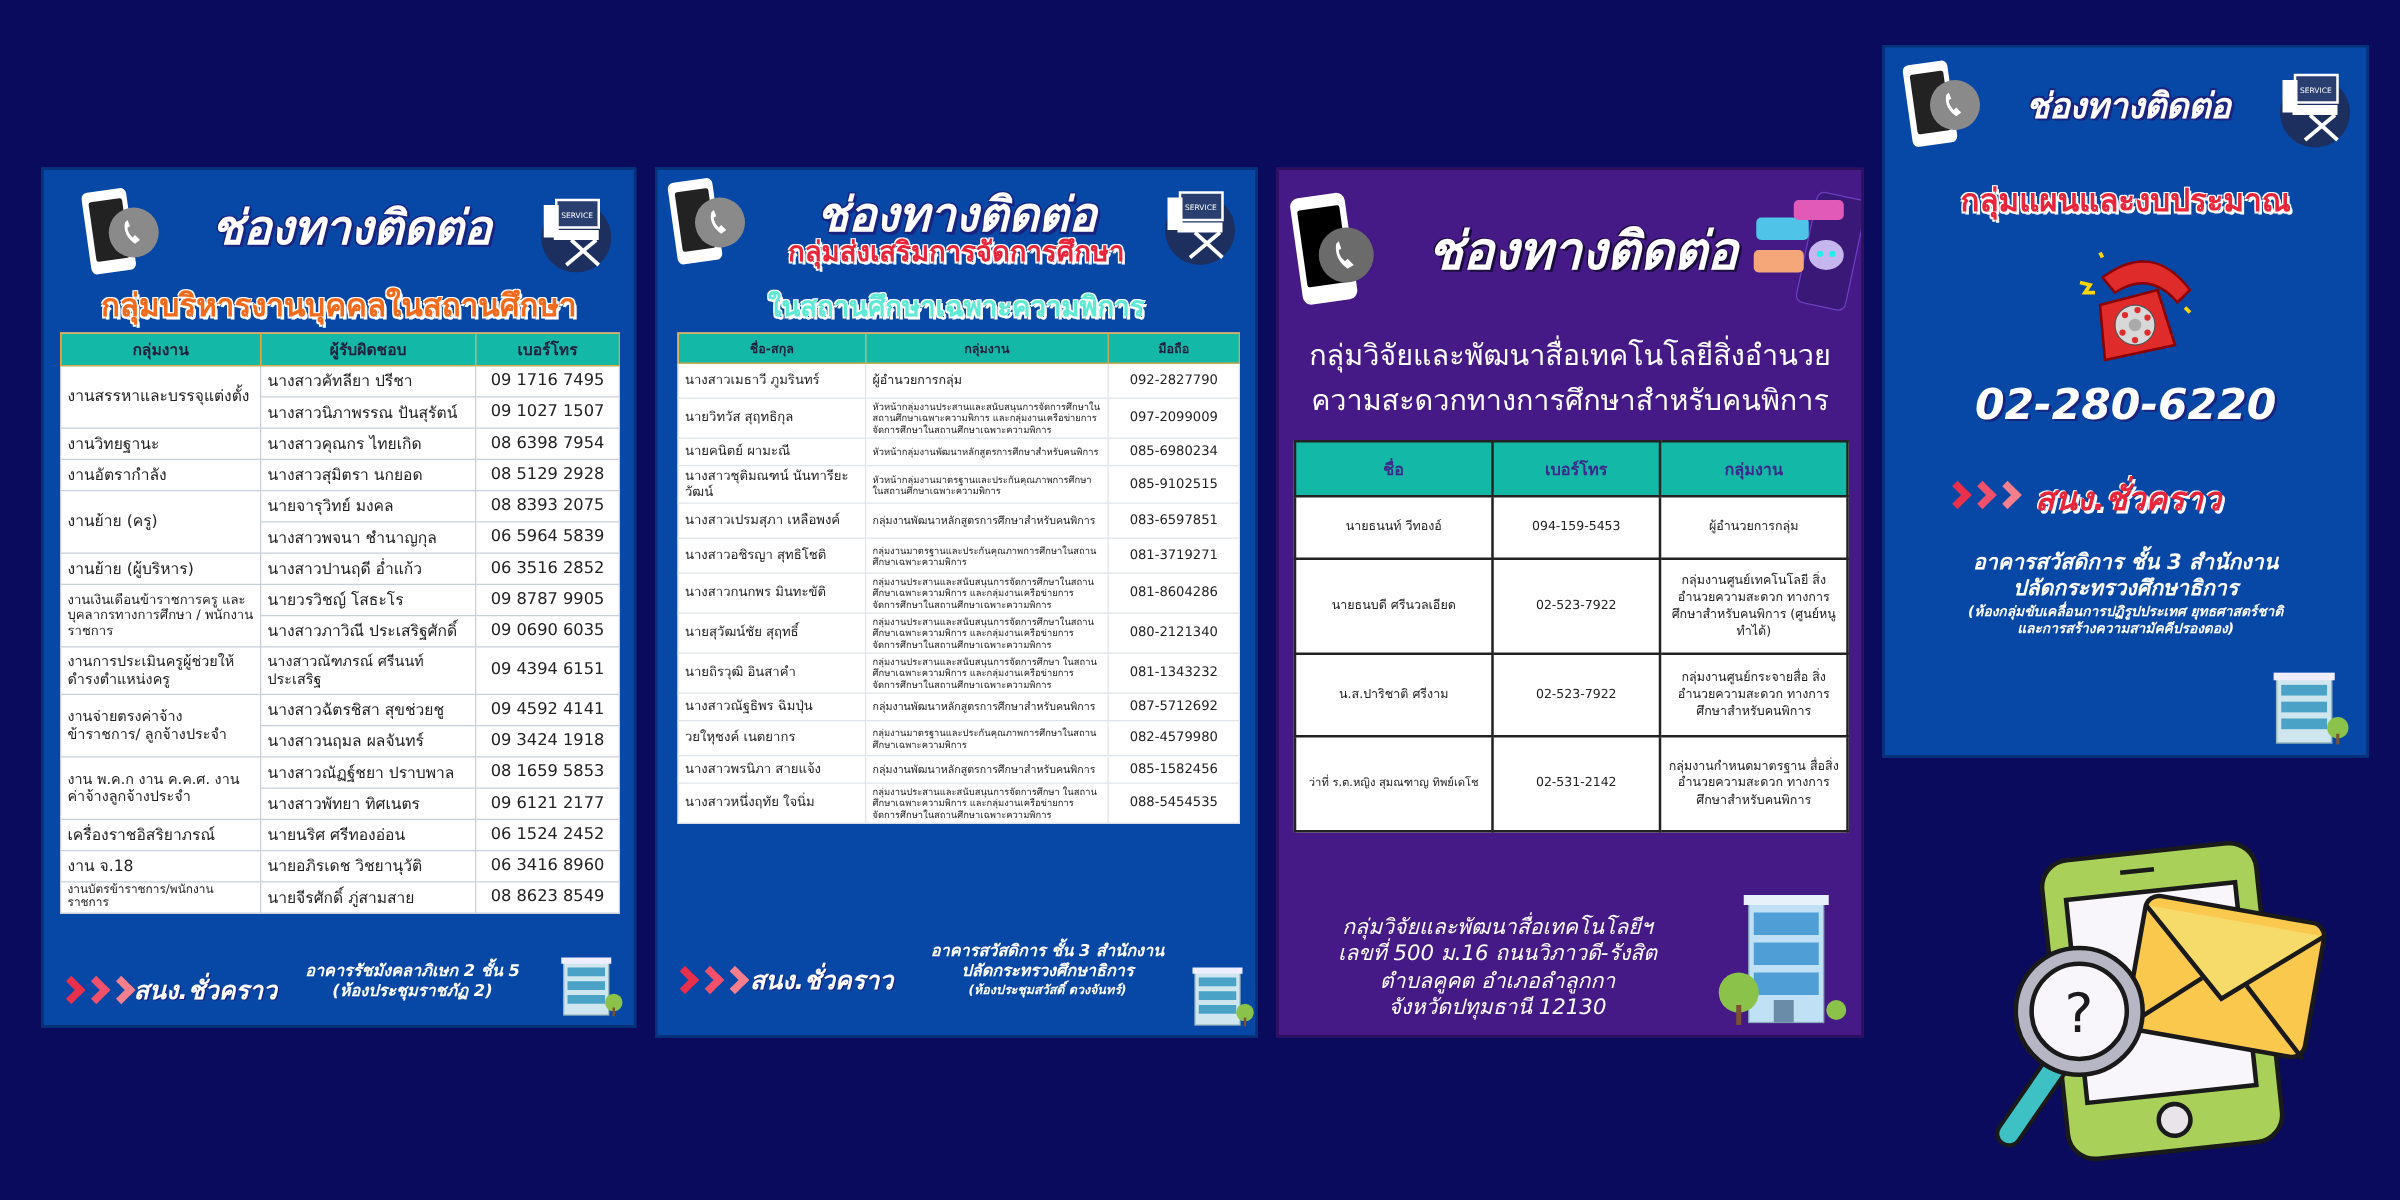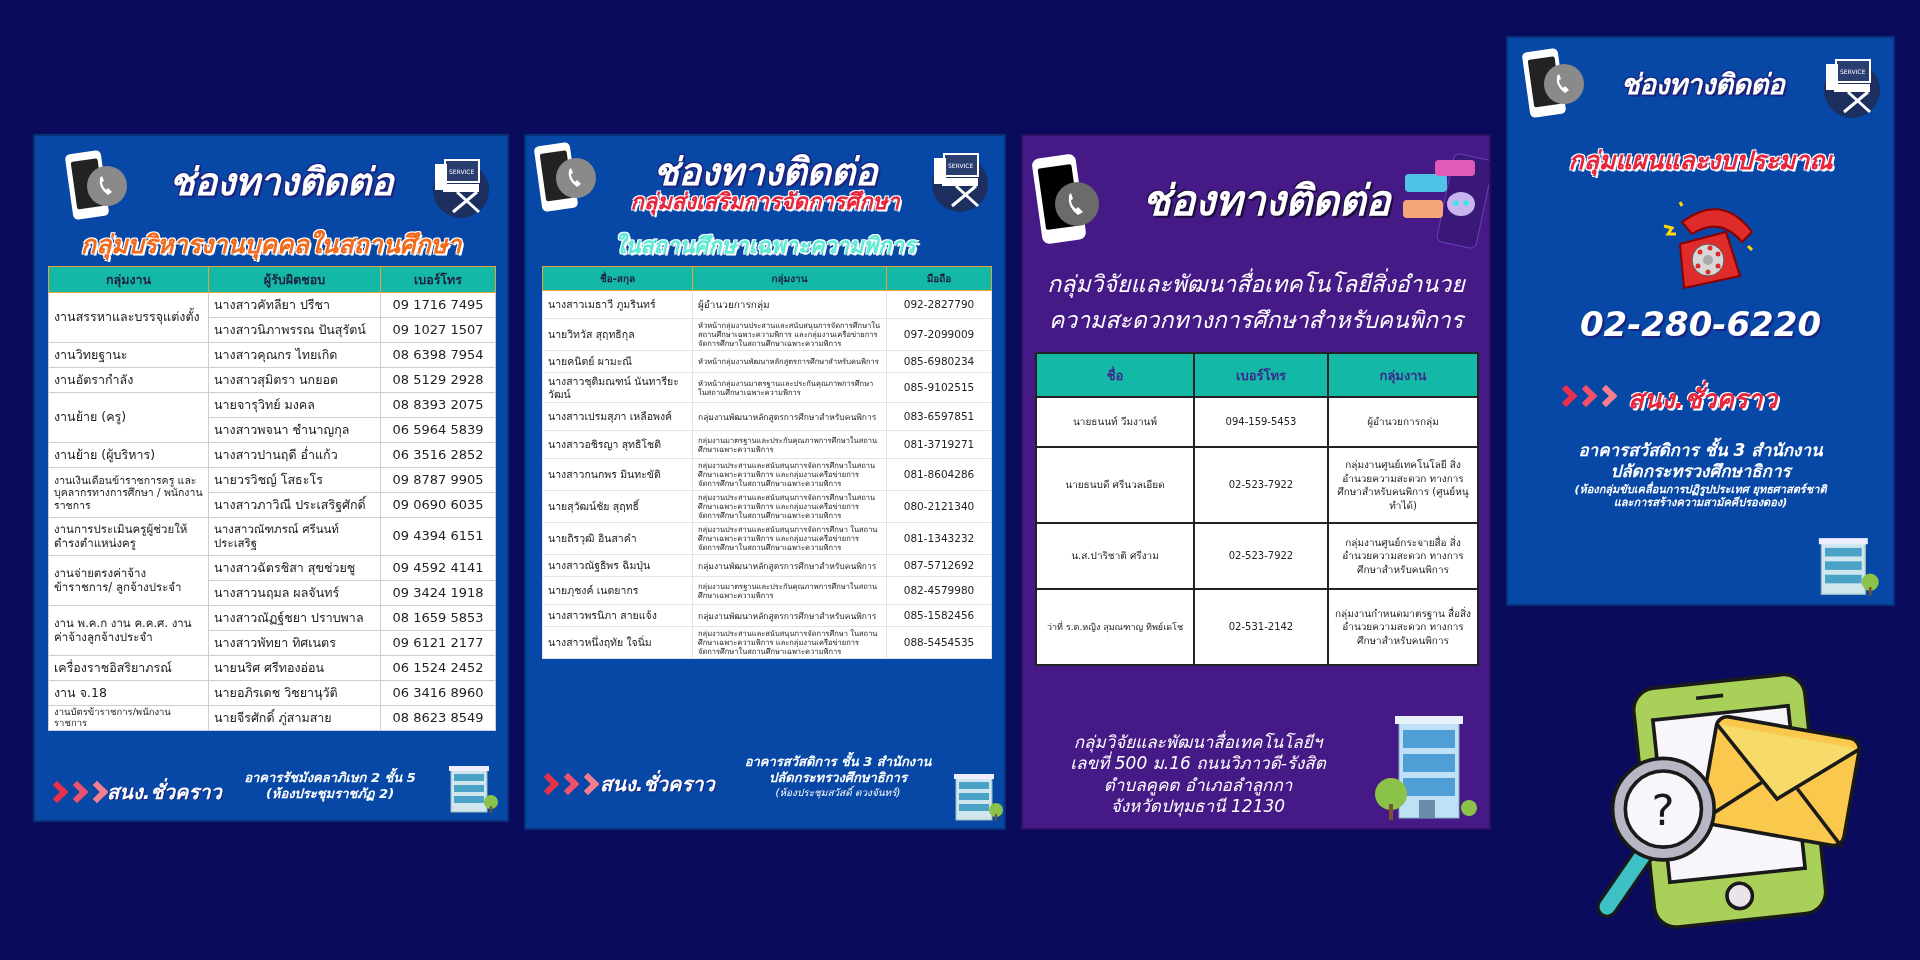--- a/index.html
+++ b/index.html
@@ -7,21 +7,21 @@
   body { background: #0a0b5c; font-family: "DejaVu Sans", "Liberation Sans", sans-serif; position: relative; }
 
   .panel { position: absolute; overflow: hidden; }
   .p-blue { background: #0747a6; border: 2px solid #06327a; }
   .p-purple { background: #451a86; border: 2px solid #2d0f5e; }
 
   
   .hdr { position: absolute; left: 0; right: 0; display: flex; align-items: center; justify-content: center; }
   .big-title { color: #fff; font-weight: 700; font-style: italic; letter-spacing: -0.5px;
                text-shadow: 2px 2px 0 #1a237e, -1px -1px 0 #1a237e, 1px -1px 0 #1a237e, -1px 1px 0 #1a237e; white-space: nowrap; }
-  .sub-title { position: absolute; left: 0; right: 0; text-align: center; font-weight: 700; font-style: italic; white-space: nowrap;
+  .sub-title { position: absolute; left: 0; right: 0; text-align: center; font-weight: 700; white-space: nowrap;
                text-shadow: 2px 2px 0 #fff, -1px -1px 0 #fff, 1px -1px 0 #fff, -1px 1px 0 #fff; }
 
   .phone-ico { position: absolute; }
   .service-ico { position: absolute; }
 
   table { border-collapse: collapse; position: absolute; background: #fff; }
   th { background: #14b8a6; color: #1f1f3d; font-weight: 700; text-align: center; }
   td { color: #222; vertical-align: middle; }
 
   
@@ -270,21 +270,21 @@
           <td class="nm">นายถิรวุฒิ อินสาคำ</td>
           <td class="gp">กลุ่มงานประสานและสนับสนุนการจัดการศึกษา ในสถานศึกษาเฉพาะความพิการ และกลุ่มงานเครือข่ายการจัดการศึกษาในสถานศึกษาเฉพาะความพิการ</td>
           <td class="ph">081-1343232</td>
         </tr>
       <tr>
           <td class="nm" style="height:22px">นางสาวณัฐธิพร ฉิมปุ่น</td>
           <td class="gp" style="font-size:8.5px">กลุ่มงานพัฒนาหลักสูตรการศึกษาสำหรับคนพิการ</td>
           <td class="ph">087-5712692</td>
         </tr>
       <tr>
-          <td class="nm">นายภุชงค์ เนตยากร</td>
+          <td class="nm">วยใหุชงค์ เนตยากร</td>
           <td class="gp">กลุ่มงานมาตรฐานและประกันคุณภาพการศึกษาในสถานศึกษาเฉพาะความพิการ</td>
           <td class="ph">082-4579980</td>
         </tr>
       <tr>
           <td class="nm" style="height:22px">นางสาวพรนิภา สายแจ้ง</td>
           <td class="gp" style="font-size:8.5px">กลุ่มงานพัฒนาหลักสูตรการศึกษาสำหรับคนพิการ</td>
           <td class="ph">085-1582456</td>
         </tr>
       <tr>
           <td class="nm">นางสาวหนึ่งฤทัย ใจนิ่ม</td>
@@ -297,21 +297,21 @@
   <div class="footer" style="top:606px; height:86px;">
     <div class="chev" style="position:absolute; left:14px; top:34px;">
         <span></span>
         <span></span>
         <span></span>
       </div>
     <div class="snng" style="position:absolute; left:74px; top:26px; font-size:20px;">สนง.ชั่วคราว</div>
     <div class="addr" style="position:absolute; left:212px; top:12px; width:200px; font-size:13px;">
       <div>อาคารสวัสดิการ ชั้น 3 สำนักงาน</div>
       <div>ปลัดกระทรวงศึกษาธิการ</div>
-      <div style="font-size:10px; font-weight:400;">(ห้องประชุมสวัสดิ์ ดวงจันทร์)</div>
+      <div style="font-size:10px; font-weight:700;">(ห้องประชุมสวัสดิ์ ดวงจันทร์)</div>
     </div>
     <svg class="bldg" style="left:424px; top:28px;" width="54" height="52" viewBox="0 0 54 52">
       <rect x="6" y="8" width="36" height="42" fill="#cfe6ef" stroke="#9bb"></rect>
       <g fill="#4aa3c7">
           <rect x="9" y="12" width="30" height="7"></rect>
           <rect x="9" y="23" width="30" height="7"></rect>
           <rect x="9" y="34" width="30" height="7"></rect>
         </g>
       <rect x="4" y="4" width="40" height="5" fill="#eef"></rect>
       <circle cx="46" cy="40" r="7" fill="#8bc34a"></circle>
@@ -345,21 +345,21 @@
   <table class="t3">
     <thead>
       <tr>
         <th style="width:158px">ชื่อ</th>
         <th style="width:134px">เบอร์โทร</th>
         <th>กลุ่มงาน</th>
       </tr>
     </thead>
     <tbody>
       <tr style="height:50px">
-          <td>นายธนนท์ วีมงานพ์</td>
+          <td>นายธนนท์ วีทองอ์</td>
           <td>094-159-5453</td>
           <td>ผู้อำนวยการกลุ่ม</td>
         </tr>
       <tr style="height:76px">
           <td>นายธนบดี ศรีนวลเอียด</td>
           <td>02-523-7922</td>
           <td>กลุ่มงานศูนย์เทคโนโลยี สิ่งอำนวยความสะดวก ทางการศึกษาสำหรับคนพิการ (ศูนย์หนูทำได้)</td>
         </tr>
       <tr style="height:66px">
           <td>น.ส.ปาริชาติ ศรีงาม</td>

